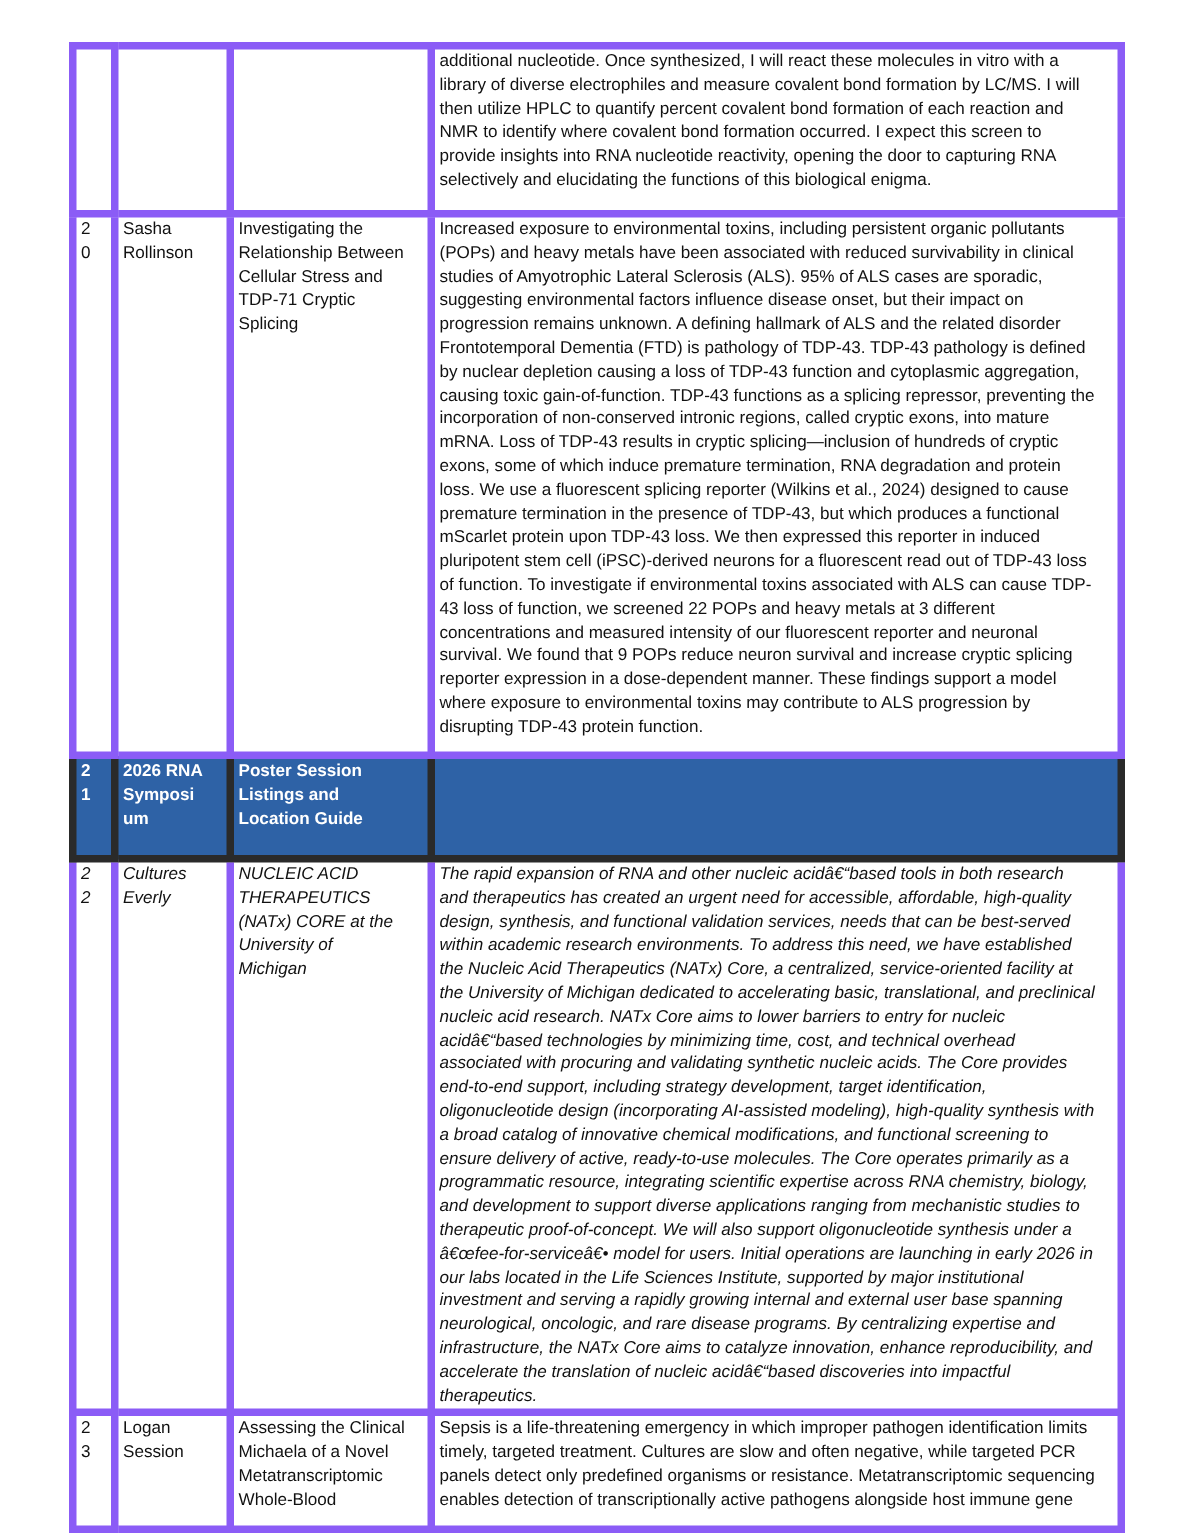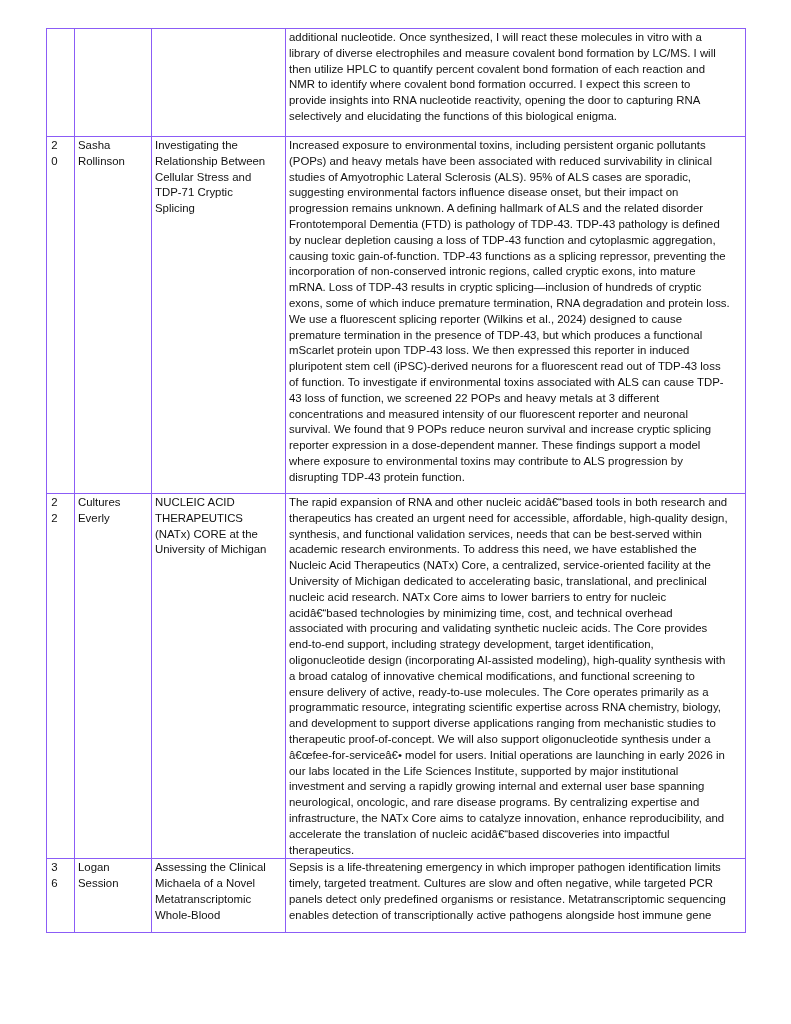--- a/index.html
+++ b/index.html
@@ -8,30 +8,30 @@
     position: absolute; left: 46px; top: 28px;
     border-collapse: collapse; table-layout: fixed;
     width: 699px;
     font-size: 11.4px; line-height: 15.8px;
   }
   table.listing col.c-num { width: 28px; }
   table.listing col.c-name { width: 77px; }
   table.listing col.c-title { width: 134px; }
   table.listing col.c-abs { width: 460px; }
   table.listing td {
-    border: 1px solid #8b5cf6;
+    border: 5px solid #8b5cf6;
     vertical-align: top;
     padding: 1px 15px 0 3px;
     word-wrap: break-word;
   }
   td.num { text-align: center; padding-left: 2px; padding-right: 2px; }
   tr.r-cont td { height: 106px; }
   tr.r-20 td { height: 355px; }
   tr.r-21 td { height: 63px; }
-  tr.r-22 td { height: 356px; }
+  tr.r-22 td { height: 356px; font-style: italic; }
   tr.r-23 td { height: 72px; }
   tr.header-row td {
     background: #2e62a6; color: #ffffff; font-weight: bold;
     border-color: #2a2a2a;
   }
   tr.header-row td.num { color: #ffffff; }
 </style>
 </head>
 <body>
 
@@ -48,26 +48,32 @@
       <td></td>
       <td></td>
       <td>additional nucleotide. Once synthesized, I will react these molecules in vitro with a library of diverse electrophiles and measure covalent bond formation by LC/MS. I will then utilize HPLC to quantify percent covalent bond formation of each reaction and NMR to identify where covalent bond formation occurred. I expect this screen to provide insights into RNA nucleotide reactivity, opening the door to capturing RNA selectively and elucidating the functions of this biological enigma.</td>
     </tr>
     <tr class="r-20">
       <td class="num">20</td>
       <td>Sasha Rollinson</td>
       <td>Investigating the Relationship Between Cellular Stress and TDP-71 Cryptic Splicing</td>
       <td>Increased exposure to environmental toxins, including persistent organic pollutants (POPs) and heavy metals have been associated with reduced survivability in clinical studies of Amyotrophic Lateral Sclerosis (ALS). 95% of ALS cases are sporadic, suggesting environmental factors influence disease onset, but their impact on progression remains unknown. A defining hallmark of ALS and the related disorder Frontotemporal Dementia (FTD) is pathology of TDP-43. TDP-43 pathology is defined by nuclear depletion causing a loss of TDP-43 function and cytoplasmic aggregation, causing toxic gain-of-function. TDP-43 functions as a splicing repressor, preventing the incorporation of non-conserved intronic regions, called cryptic exons, into mature mRNA. Loss of TDP-43 results in cryptic splicing—inclusion of hundreds of cryptic exons, some of which induce premature termination, RNA degradation and protein loss. We use a fluorescent splicing reporter (Wilkins et al., 2024) designed to cause premature termination in the presence of TDP-43, but which produces a functional mScarlet protein upon TDP-43 loss. We then expressed this reporter in induced pluripotent stem cell (iPSC)-derived neurons for a fluorescent read out of TDP-43 loss of function. To investigate if environmental toxins associated with ALS can cause TDP-43 loss of function, we screened 22 POPs and heavy metals at 3 different concentrations and measured intensity of our fluorescent reporter and neuronal survival. We found that 9 POPs reduce neuron survival and increase cryptic splicing reporter expression in a dose-dependent manner. These findings support a model where exposure to environmental toxins may contribute to ALS progression by disrupting TDP-43 protein function.</td>
     </tr>
+    <tr class="r-21 header-row">
+      <td class="num">21</td>
+      <td>2026 RNA Symposium</td>
+      <td>Poster Session Listings and Location Guide</td>
+      <td></td>
+    </tr>
     <tr class="r-22">
       <td class="num">22</td>
       <td>Cultures Everly</td>
       <td>NUCLEIC ACID THERAPEUTICS (NATx) CORE at the University of Michigan</td>
       <td>The rapid expansion of RNA and other nucleic acidâ€“based tools in both research and therapeutics has created an urgent need for accessible, affordable, high-quality design, synthesis, and functional validation services, needs that can be best-served within academic research environments. To address this need, we have established the Nucleic Acid Therapeutics (NATx) Core, a centralized, service-oriented facility at the University of Michigan dedicated to accelerating basic, translational, and preclinical nucleic acid research. NATx Core aims to lower barriers to entry for nucleic acidâ€“based technologies by minimizing time, cost, and technical overhead associated with procuring and validating synthetic nucleic acids. The Core provides end-to-end support, including strategy development, target identification, oligonucleotide design (incorporating AI-assisted modeling), high-quality synthesis with a broad catalog of innovative chemical modifications, and functional screening to ensure delivery of active, ready-to-use molecules. The Core operates primarily as a programmatic resource, integrating scientific expertise across RNA chemistry, biology, and development to support diverse applications ranging from mechanistic studies to therapeutic proof-of-concept. We will also support oligonucleotide synthesis under a â€œfee-for-serviceâ€• model for users. Initial operations are launching in early 2026 in our labs located in the Life Sciences Institute, supported by major institutional investment and serving a rapidly growing internal and external user base spanning neurological, oncologic, and rare disease programs. By centralizing expertise and infrastructure, the NATx Core aims to catalyze innovation, enhance reproducibility, and accelerate the translation of nucleic acidâ€“based discoveries into impactful therapeutics.</td>
     </tr>
     <tr class="r-23">
-      <td class="num">36</td>
+      <td class="num">23</td>
       <td>Logan Session</td>
       <td>Assessing the Clinical Michaela of a Novel Metatranscriptomic Whole-Blood</td>
       <td>Sepsis is a life-threatening emergency in which improper pathogen identification limits timely, targeted treatment. Cultures are slow and often negative, while targeted PCR panels detect only predefined organisms or resistance. Metatranscriptomic sequencing enables detection of transcriptionally active pathogens alongside host immune gene</td>
     </tr>
   </tbody>
 </table>
 
 </body></html>

